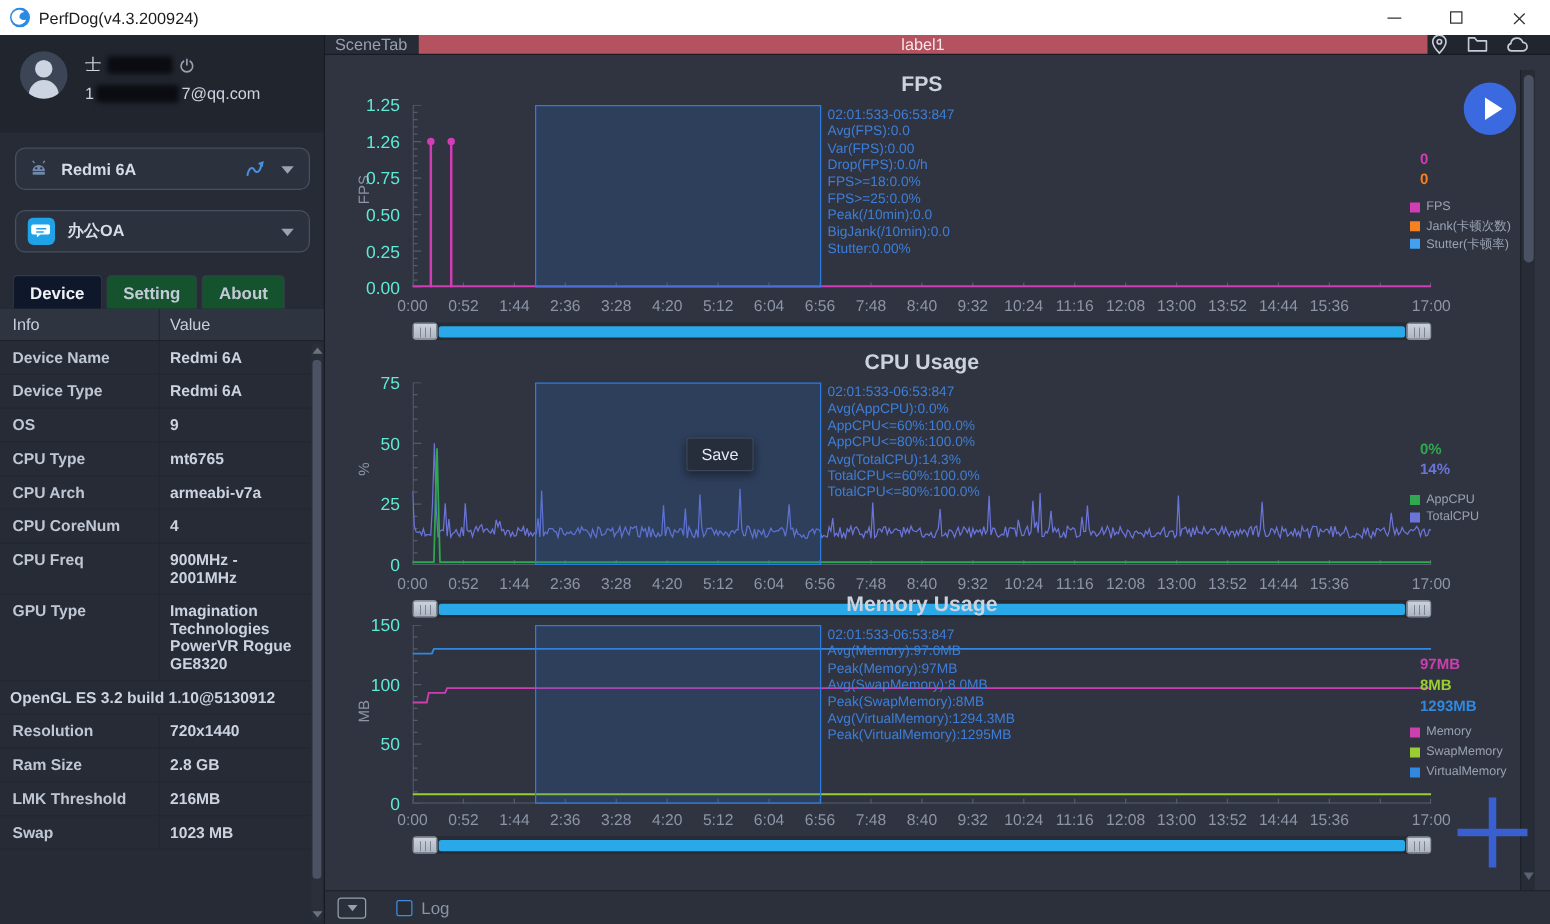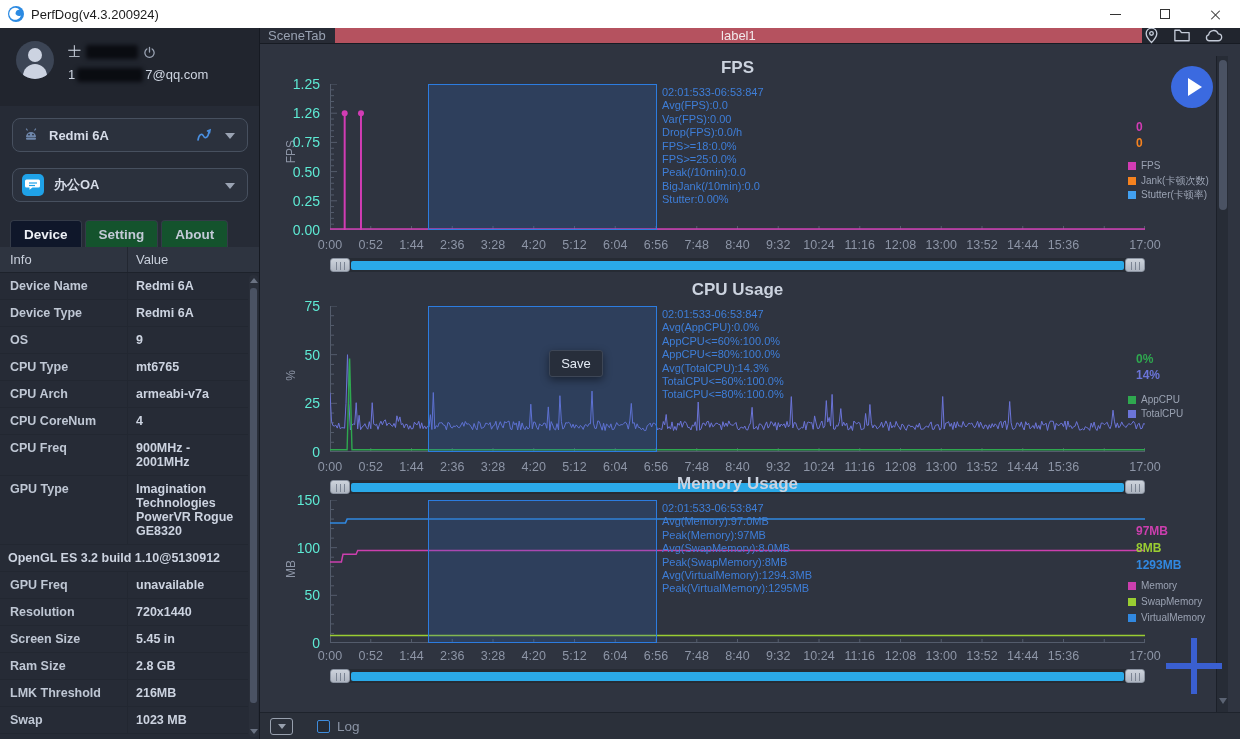--- a/index.html
+++ b/index.html
@@ -202,30 +202,22 @@
           <div class="tval">900MHz - 2001MHz</div>
         </div>
         <div class="trow">
           <div class="tlab">GPU Type</div>
           <div class="tval">Imagination Technologies PowerVR Rogue GE8320</div>
         </div>
         <div class="trow">
           <div class="tval">OpenGL ES 3.2 build 1.10@5130912</div>
         </div>
         <div class="trow">
-          <div class="tlab">GPU Freq</div>
-          <div class="tval">unavailable</div>
-        </div>
-        <div class="trow">
           <div class="tlab">Resolution</div>
           <div class="tval">720x1440</div>
-        </div>
-        <div class="trow">
-          <div class="tlab">Screen Size</div>
-          <div class="tval">5.45 in</div>
         </div>
         <div class="trow">
           <div class="tlab">Ram Size</div>
           <div class="tval">2.8 GB</div>
         </div>
         <div class="trow">
           <div class="tlab">LMK Threshold</div>
           <div class="tval">216MB</div>
         </div>
         <div class="trow">

